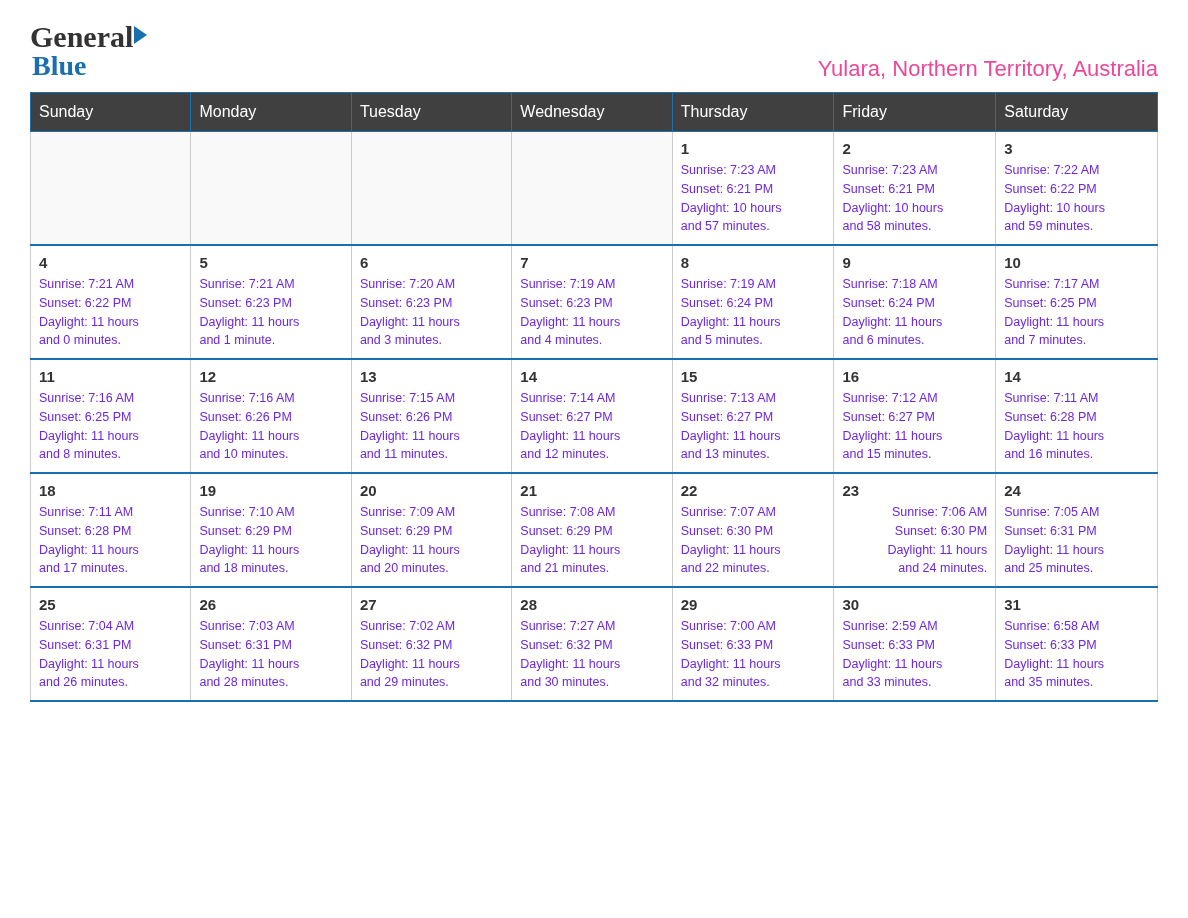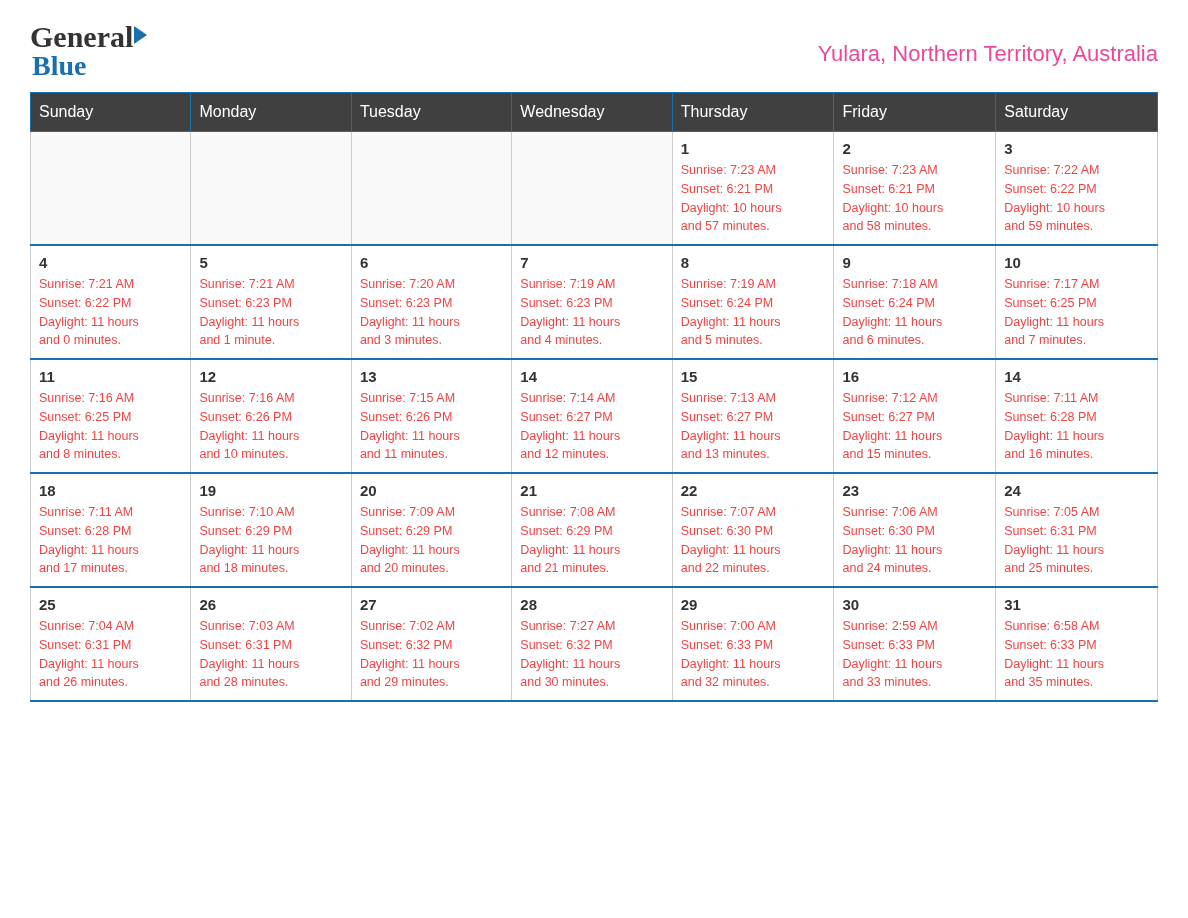--- a/index.html
+++ b/index.html
@@ -5,21 +5,21 @@
     * { box-sizing: border-box; margin: 0; padding: 0; }
     body {
       font-family: Arial, sans-serif;
       background: #fff;
       padding: 20px 30px;
       color: #333;
     }
     .header {
       display: flex;
       justify-content: space-between;
-      align-items: center;
+      align-items: flex-end;
       margin-bottom: 10px;
     }
     .logo {
       display: flex;
       flex-direction: column;
       align-items: flex-start;
     }
     .title-block {
       text-align: right;
     }
@@ -67,21 +67,21 @@
     }
     .day-num {
       font-size: 15px;
       font-weight: bold;
       margin-bottom: 4px;
       display: block;
     }
     .day-info {
       font-size: 12.5px;
       line-height: 1.5;
-      color: #ef4444;
+      color: #6d28d9;
     }
     .empty-cell {
       background: #f9f9f9;
     }
     .logo-wrapper {
       display: flex;
       align-items: center;
     }
     .logo-main {
       font-size: 30px;
@@ -290,21 +290,21 @@
         </td>
         <td>
           <span class="day-num">22</span>
           <div class="day-info" style="white-space: pre-line;">Sunrise: 7:07 AM
 Sunset: 6:30 PM
 Daylight: 11 hours
 and 22 minutes.</div>
         </td>
         <td>
           <span class="day-num">23</span>
-          <div class="day-info" style="white-space: pre-line;">Sunrise: 7:06 AM
+          <div class="day-info" style="white-space: pre-line; text-align: right;">Sunrise: 7:06 AM
 Sunset: 6:30 PM
 Daylight: 11 hours
 and 24 minutes.</div>
         </td>
         <td>
           <span class="day-num">24</span>
           <div class="day-info" style="white-space: pre-line;">Sunrise: 7:05 AM
 Sunset: 6:31 PM
 Daylight: 11 hours
 and 25 minutes.</div>

